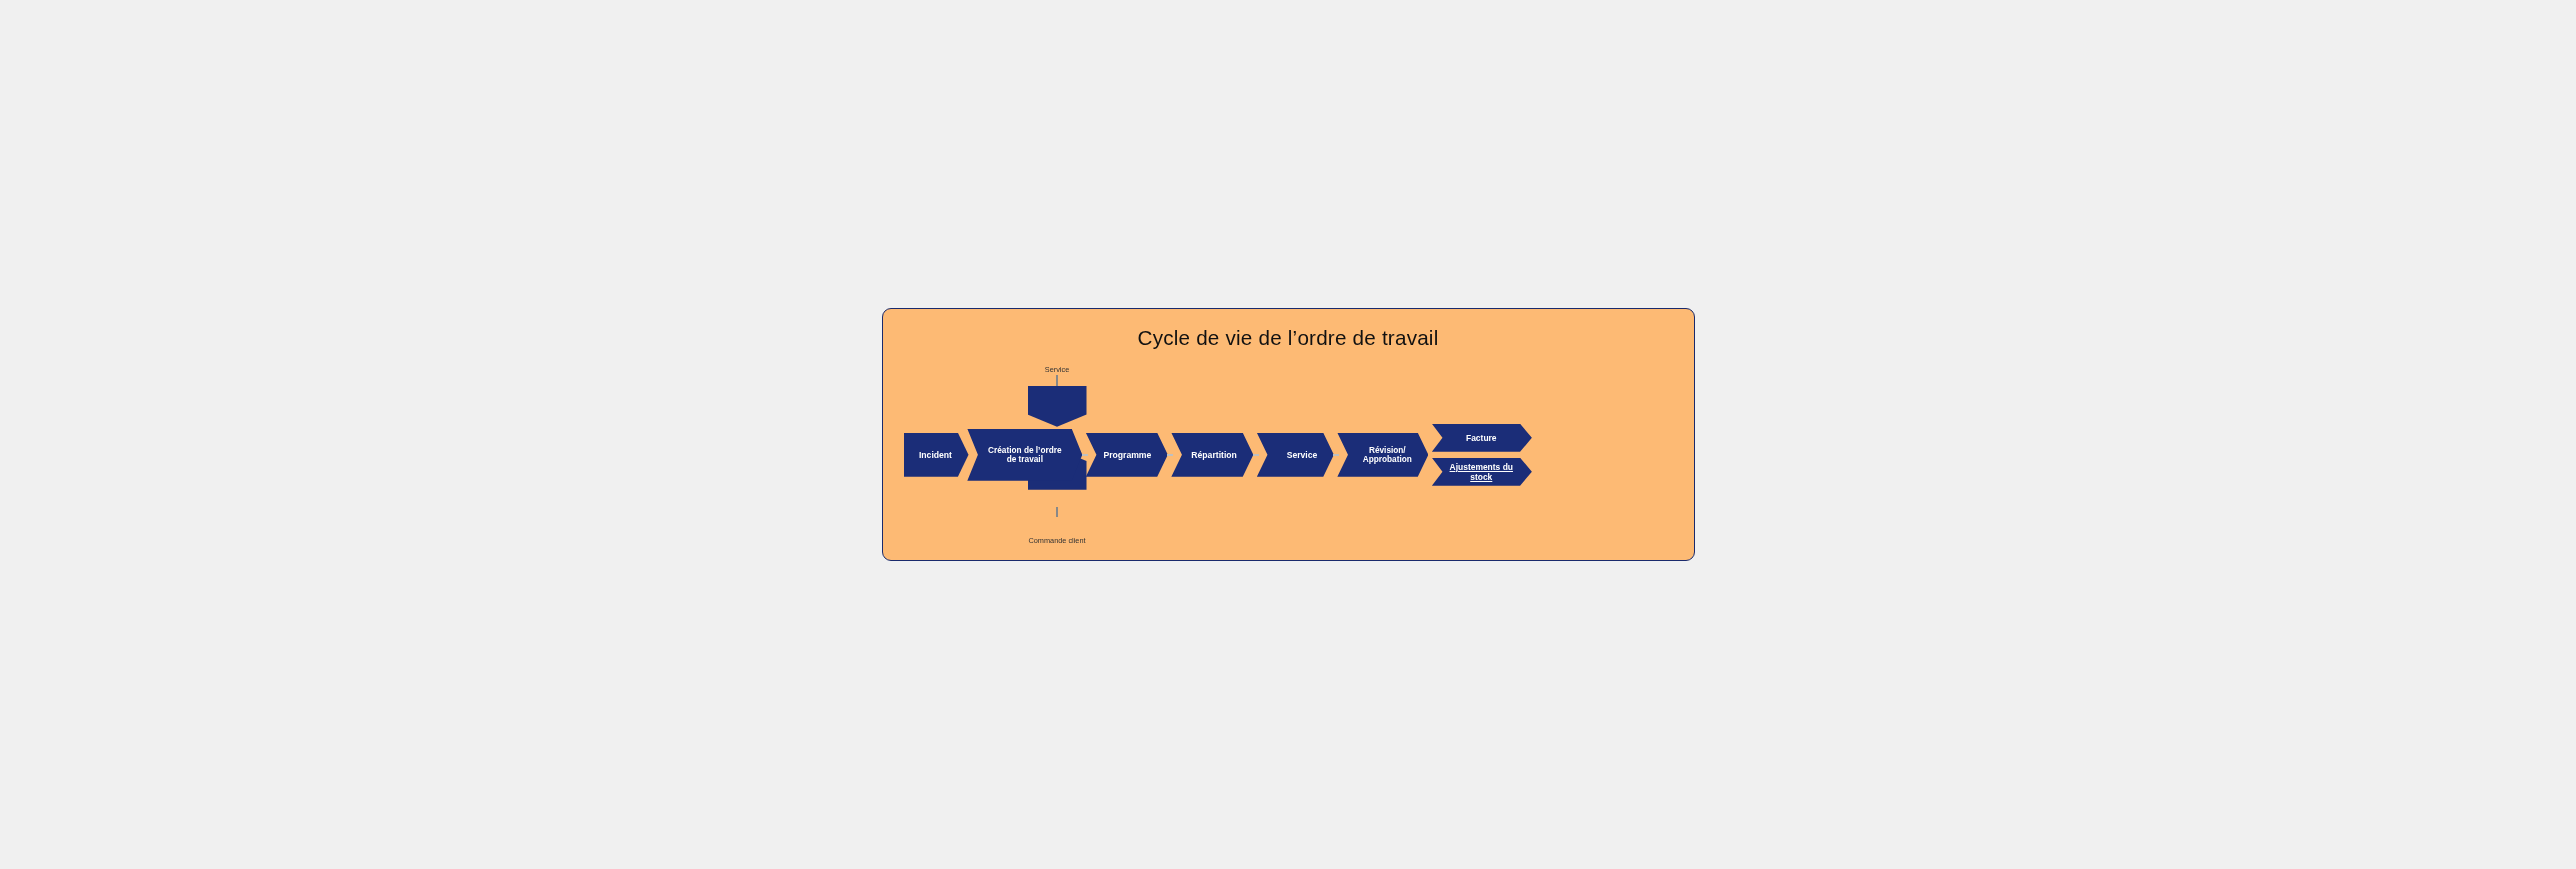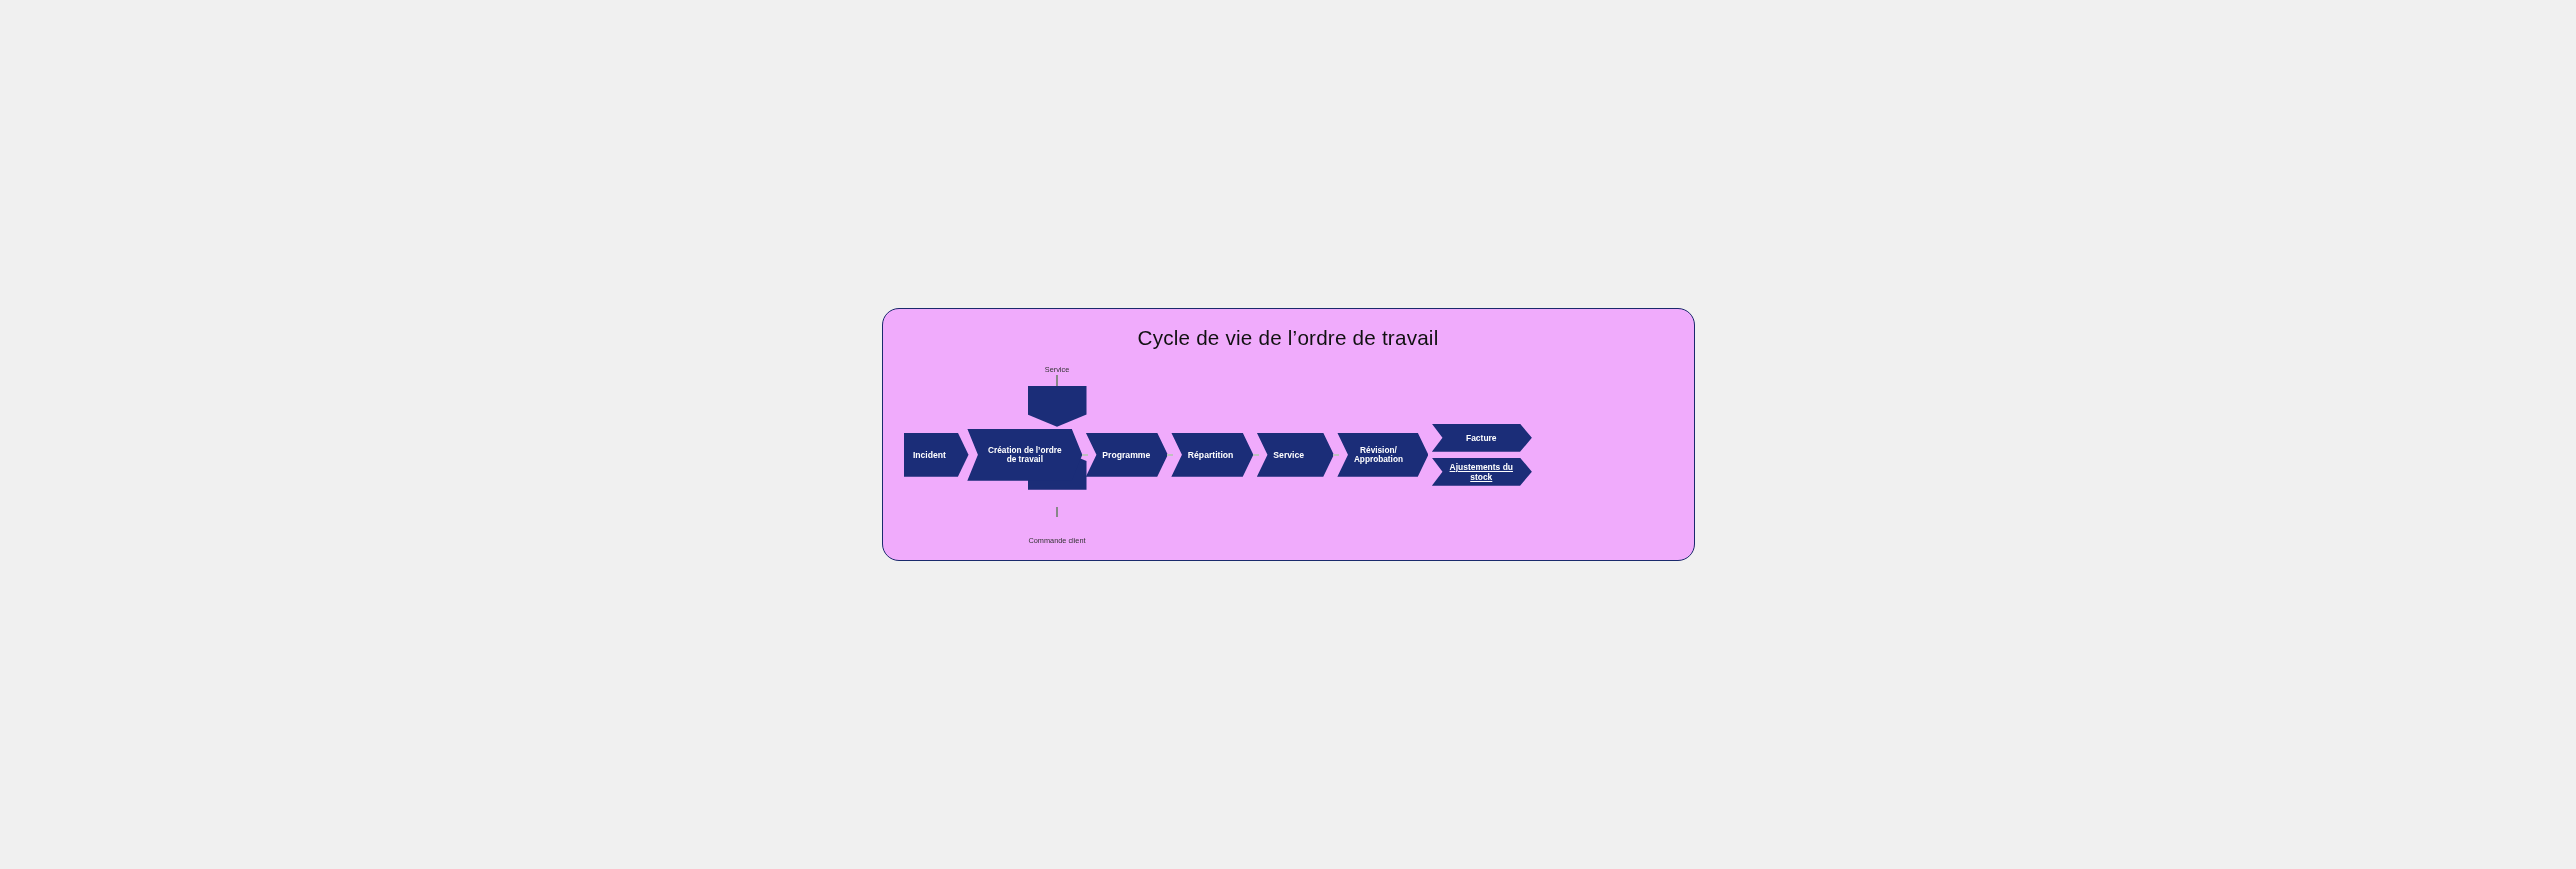--- a/index.html
+++ b/index.html
@@ -7,23 +7,23 @@
     body {
       background: #f0f0f0;
       display: flex;
       justify-content: center;
       align-items: center;
       min-height: 100vh;
       font-family: 'Segoe UI', Arial, sans-serif;
     }
 
     .diagram-container {
-      background: #f0abfc;
+      background: #fdba74;
       border: 1.5px solid #1a2a6c;
-      border-radius: 17px;
+      border-radius: 9px;
       width: 96vw;
       max-width: 813px;
       min-height: 247px;
       padding: 16.5px 21px 21px 21px;
       position: relative;
     }
 
     .diagram-title {
       text-align: center;
       font-size: 2.2rem;
@@ -42,21 +42,21 @@
     }
 
     
     .arrow-shape {
       background: #1b2d78;
       color: white;
       font-weight: 700;
       font-size: 0.92rem;
       display: flex;
       align-items: center;
-      justify-content: flex-start;
+      justify-content: flex-end;
       text-align: center;
       position: relative;
       height: 44px;
       padding: 4.7px 8.2px 4.7px 11.8px;
       flex-shrink: 0;
     }
 
     
     .arrow-first {
       clip-path: polygon(0% 0%, calc(100% - 10.6px) 0%, 100% 50%, calc(100% - 10.6px) 100%, 0% 100%);

